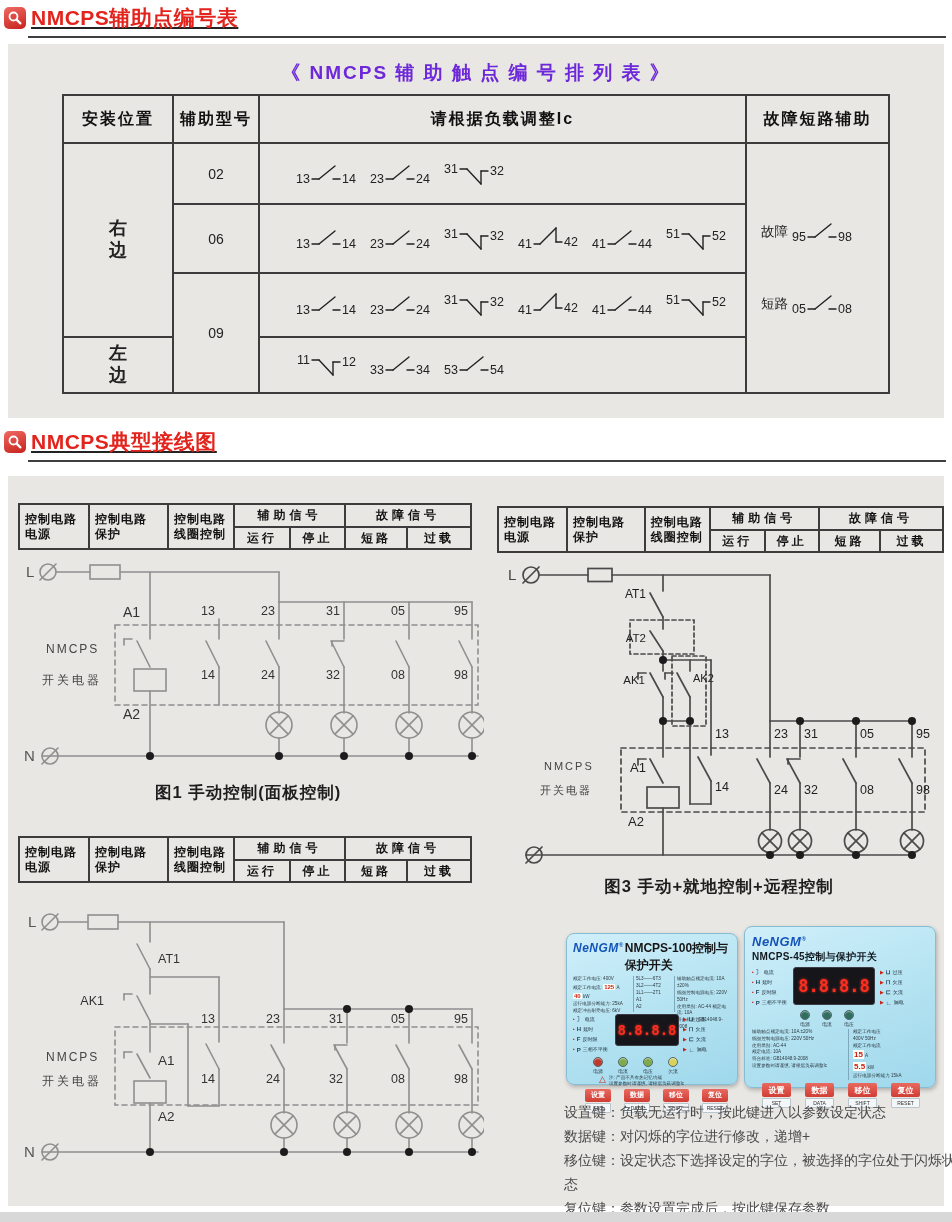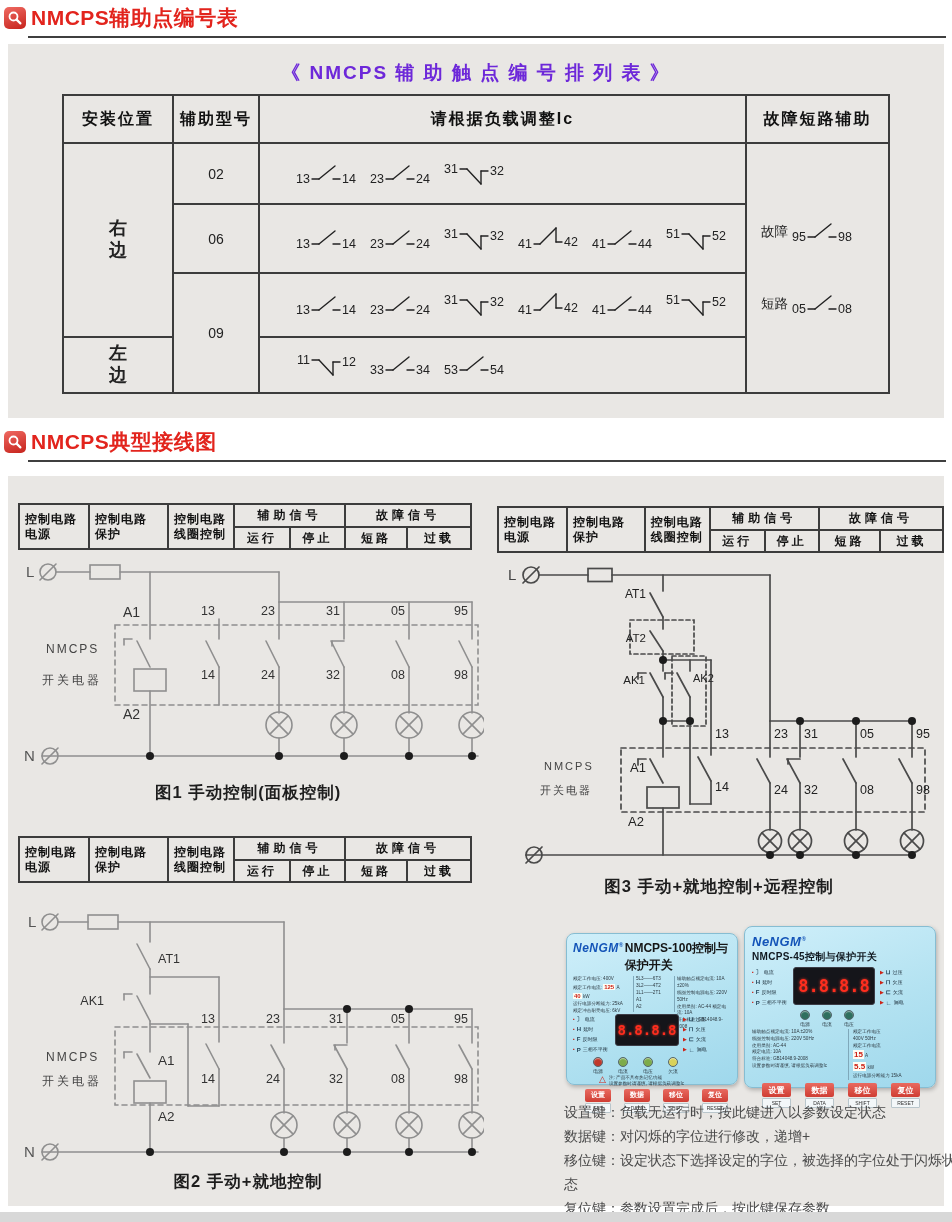--- a/index.html
+++ b/index.html
@@ -1,18 +1,18 @@
 <!DOCTYPE html>
 <html><head>
 <meta charset="utf-8">
 <style>
   html,body{margin:0;padding:0;background:#fff;}
   #stage{position:relative;width:952px;height:1222px;background:#ffffff;overflow:hidden;
          font-family:"Liberation Sans",sans-serif;color:#222;}
-  .sec-header{position:absolute;left:4px;display:flex;align-items:center;gap:5px;height:26px;}
+  .sec-header{position:absolute;left:4px;display:flex;align-items:center;gap:5px;height:26px;text-decoration:underline;}
   .mag{width:22px;height:22px;border-radius:5px;background:linear-gradient(160deg,#ef6a62,#c6231c);
        display:flex;align-items:center;justify-content:center;flex:0 0 22px;}
   .sec-title{color:#e2241d;font-size:21px;font-weight:bold;letter-spacing:0.5px;}
   .rule{position:absolute;left:28px;width:918px;height:2px;background:#3f3f3f;}
   .panel{position:absolute;left:8px;width:936px;background:#e9e7e4;}
   #panel1{top:44px;height:374px;}
   #panel2{top:476px;height:730px;}
   .aux-title{position:absolute;top:16px;left:0;width:100%;text-align:center;
              font-size:19px;font-weight:bold;color:#6d28d9;letter-spacing:2px;}
   #auxTable{position:absolute;left:54px;top:50px;border-collapse:collapse;table-layout:fixed;padding-left:17px;}
@@ -549,21 +549,20 @@
         <text x="393" y="190" font-size="12.5" fill="#333" text-anchor="end" letter-spacing="0" font-family="Liberation Sans, sans-serif">08</text>
         <text x="456" y="130" font-size="12.5" fill="#333" text-anchor="end" letter-spacing="0" font-family="Liberation Sans, sans-serif">95</text>
         <text x="456" y="190" font-size="12.5" fill="#333" text-anchor="end" letter-spacing="0" font-family="Liberation Sans, sans-serif">98</text>
         <text x="12" y="264" font-size="15" fill="#555" text-anchor="start" letter-spacing="0" font-family="Liberation Sans, sans-serif">N</text>
         <circle cx="138" cy="259" r="4" fill="#1c1c1c" stroke="none"></circle>
         <circle cx="272" cy="259" r="4" fill="#1c1c1c" stroke="none"></circle>
         <circle cx="335" cy="259" r="4" fill="#1c1c1c" stroke="none"></circle>
         <circle cx="397" cy="259" r="4" fill="#1c1c1c" stroke="none"></circle>
         <circle cx="460" cy="259" r="4" fill="#1c1c1c" stroke="none"></circle>
       </svg>
-    <div class="fig-caption" style="left:4px;top:695px;width:472px;">图2  手动+就地控制</div>
 
     <div id="sig3" class="sig-table" style="left:489px;top:30px;">
         <table>
           <colgroup>
             <col style="width: 70px;">
             <col style="width: 79px;">
             <col style="width: 66px;">
             <col style="width: 56px;">
             <col style="width: 55px;">
             <col style="width: 62px;">

